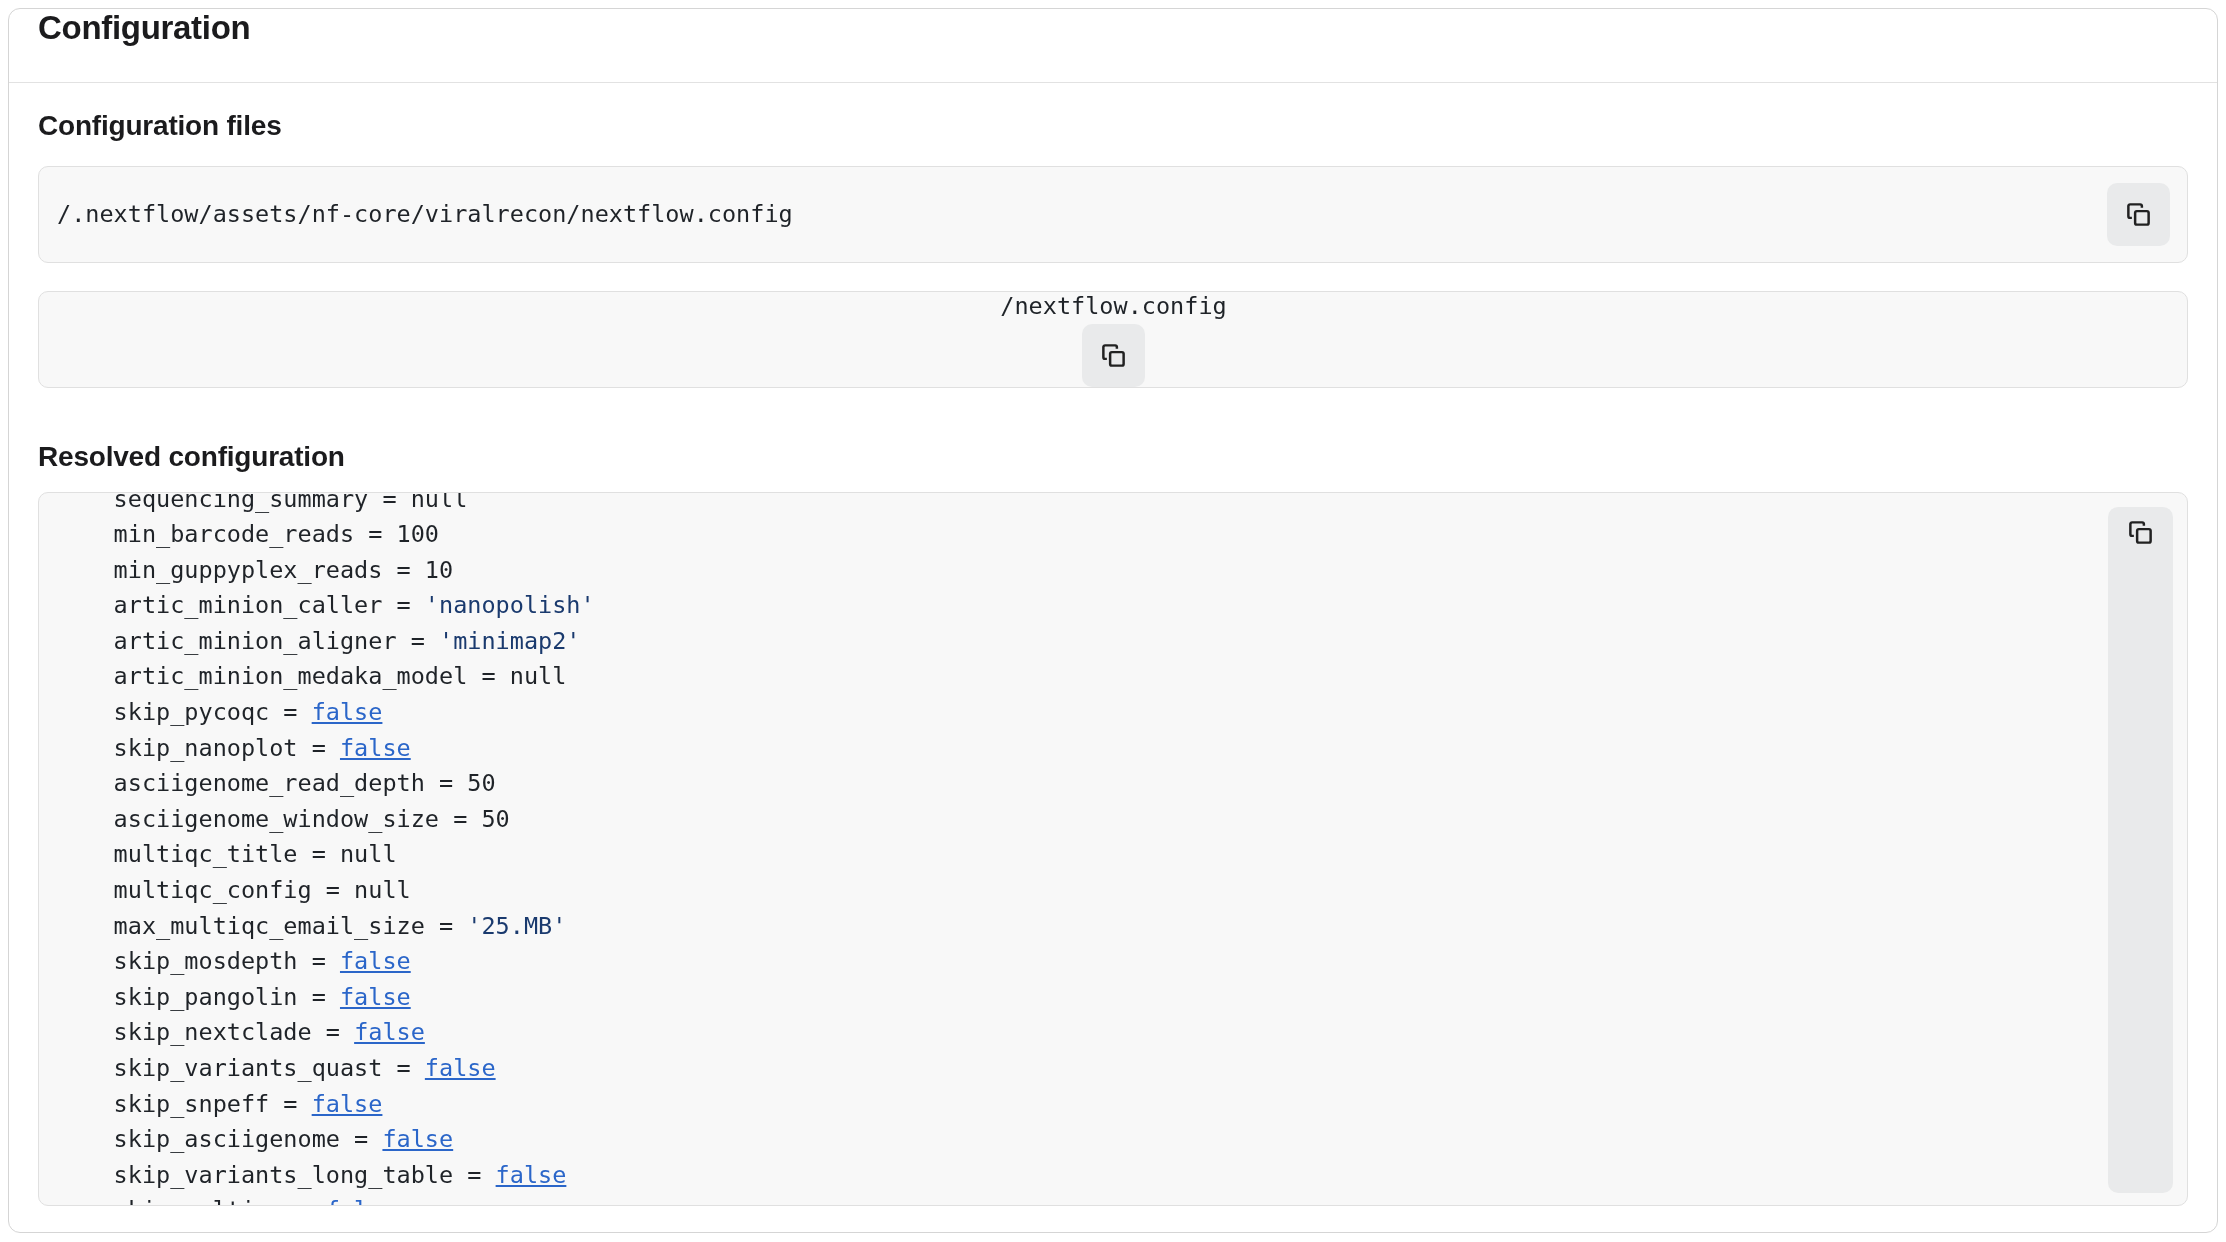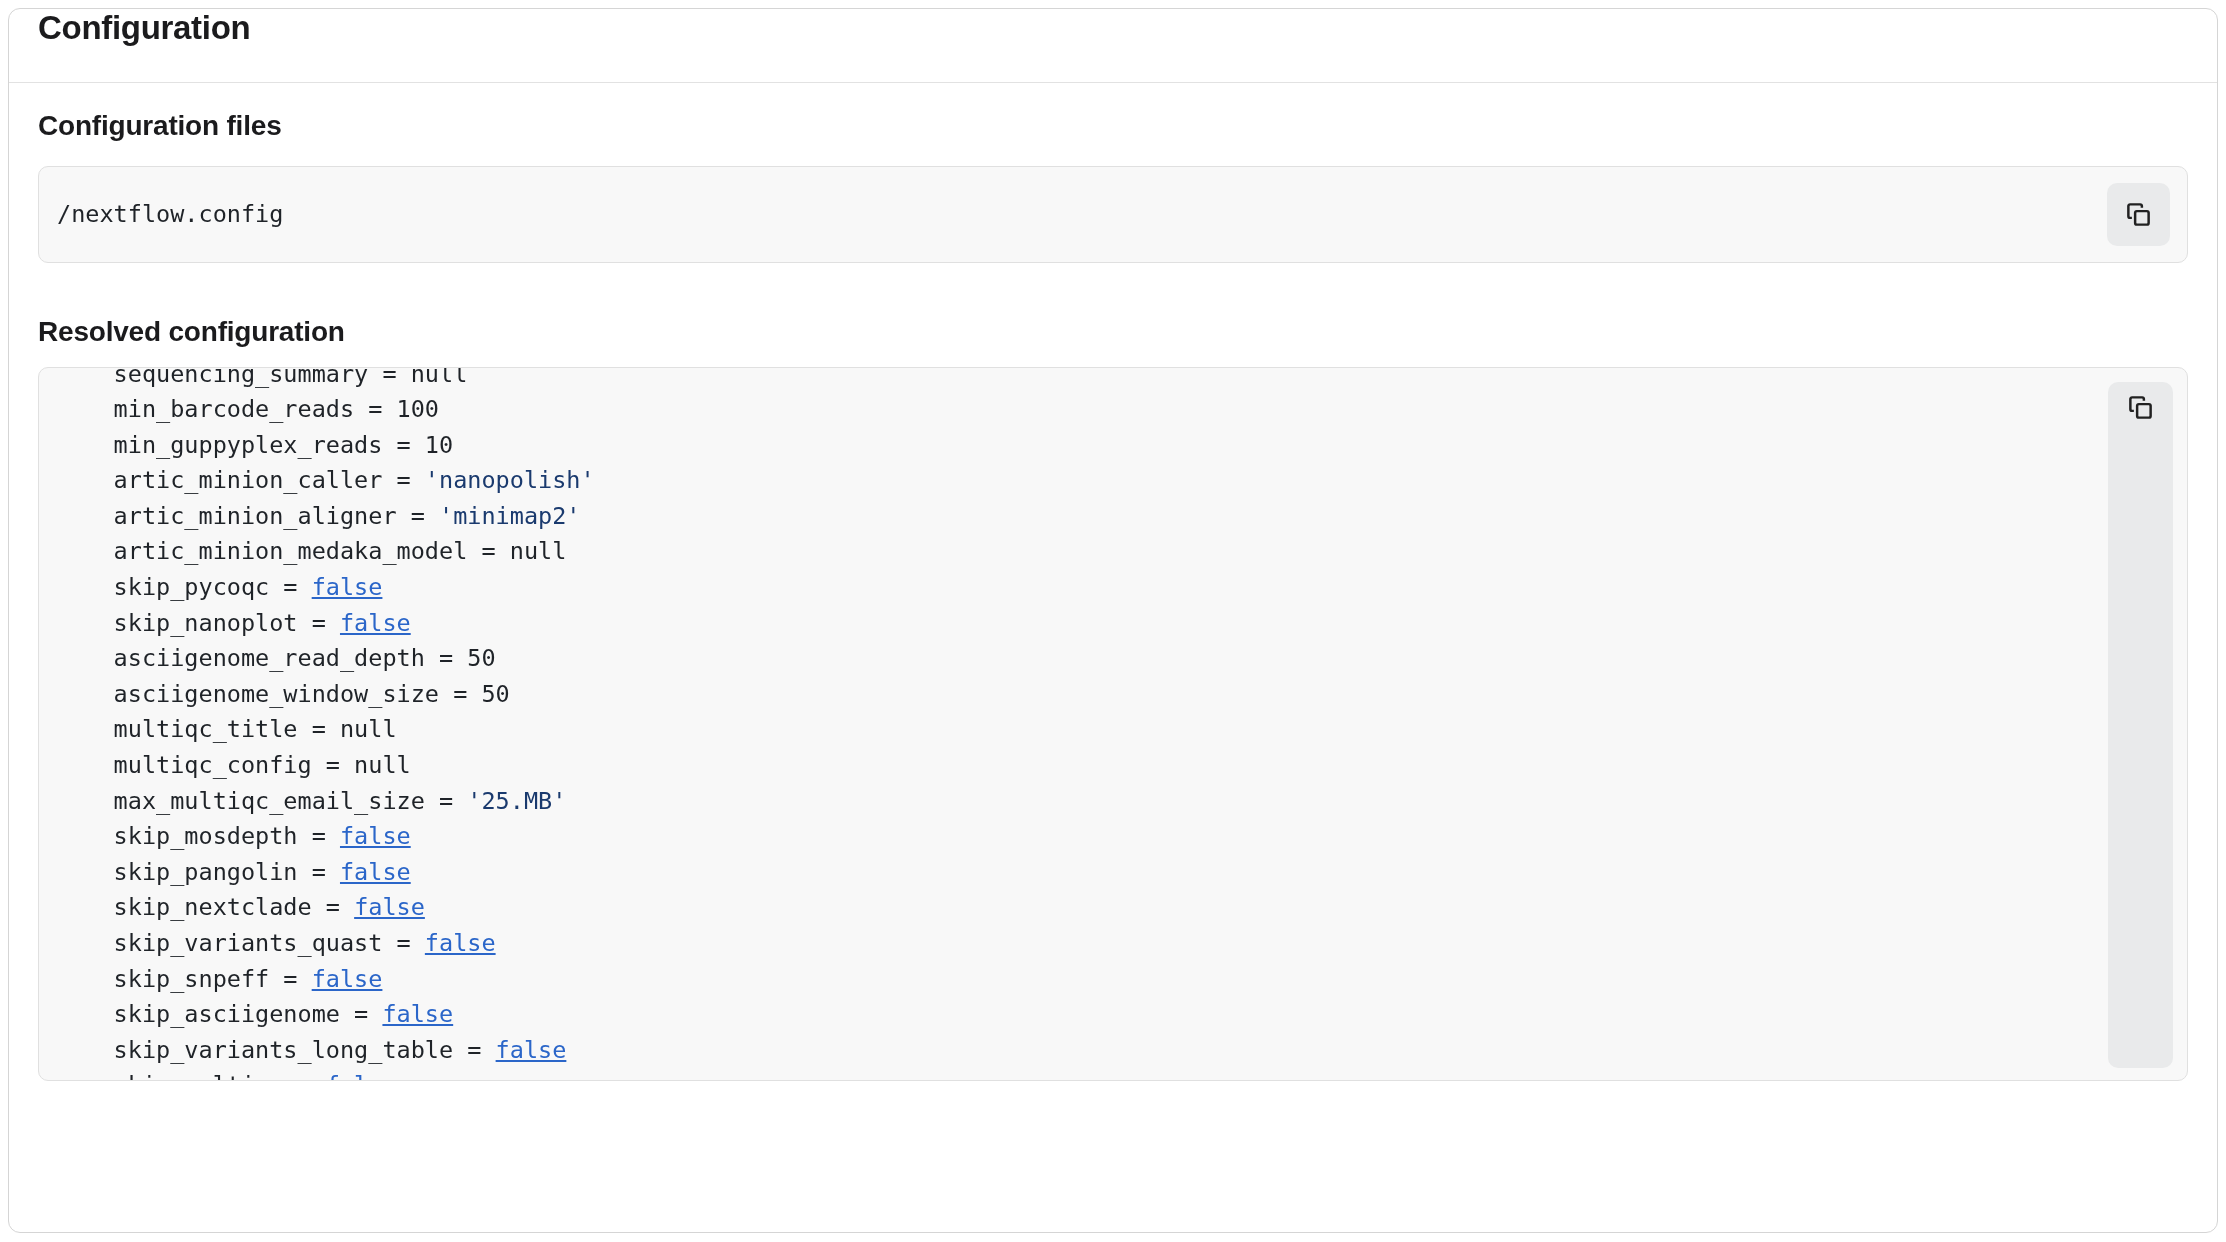--- a/index.html
+++ b/index.html
@@ -36,21 +36,21 @@
     font-size:28px;font-weight:700;color:var(--heading-color);
     line-height:34px;letter-spacing:-0.2px;
   }
   .heading-files{margin:26px 0 0 0;}
   .heading-resolved{margin:52px 0 0 0;}
   .file-box{
     margin-top:23px;height:97px;
     background:var(--box-bg);border:1.5px solid var(--box-border);border-radius:10px;
     display:flex;align-items:center;padding:0 17px 0 18px;
   }
-  .file-box + .file-box{margin-top:28px;}
+  .file-box + .file-box{margin-top:28px;flex-direction:column;}
   .code-text{
     flex:1;font-family:"DejaVu Sans Mono", monospace;
     font-size:23.5px;color:var(--code-color);white-space:pre;
   }
   .copy-btn{
     width:63px;height:63px;border:none;border-radius:10px;
     background:var(--btn-bg);display:flex;align-items:center;justify-content:center;
     cursor:pointer;flex:0 0 auto;padding:0;
   }
   .resolved-box{
@@ -78,20 +78,31 @@
 <body>
 
 <div class="panel">
   <div class="panel-header">
     <div class="panel-title">Configuration</div>
   </div>
   <div class="panel-body">
 
     <div class="section-heading heading-files">Configuration files</div>
 
+    <div class="file-box">
+      <div class="code-text">/.nextflow/assets/nf-core/viralrecon/nextflow.config</div>
+      <button class="copy-btn">
+        <span>
+          <svg class="copy-icon-svg" width="27" height="27" viewBox="0 0 24 24" fill="none" stroke="#212121" stroke-width="2.2" stroke-linecap="square">
+            <rect x="9" y="9" width="12" height="12" rx="1.5"></rect>
+            <path d="M5 15H4.5A1.5 1.5 0 0 1 3 13.5v-9A1.5 1.5 0 0 1 4.5 3h9A1.5 1.5 0 0 1 15 4.5V5"></path>
+          </svg>
+        </span>
+      </button>
+    </div>
 
     <div class="file-box">
       <div class="code-text">/nextflow.config</div>
       <button class="copy-btn">
         <span>
           <svg class="copy-icon-svg" width="27" height="27" viewBox="0 0 24 24" fill="none" stroke="#212121" stroke-width="2.2" stroke-linecap="square">
             <rect x="9" y="9" width="12" height="12" rx="1.5"></rect>
             <path d="M5 15H4.5A1.5 1.5 0 0 1 3 13.5v-9A1.5 1.5 0 0 1 4.5 3h9A1.5 1.5 0 0 1 15 4.5V5"></path>
           </svg>
         </span>

